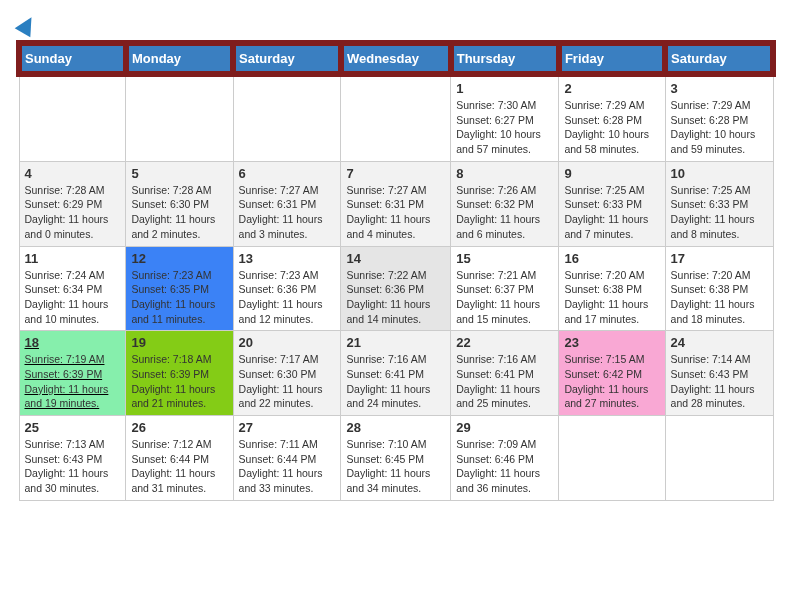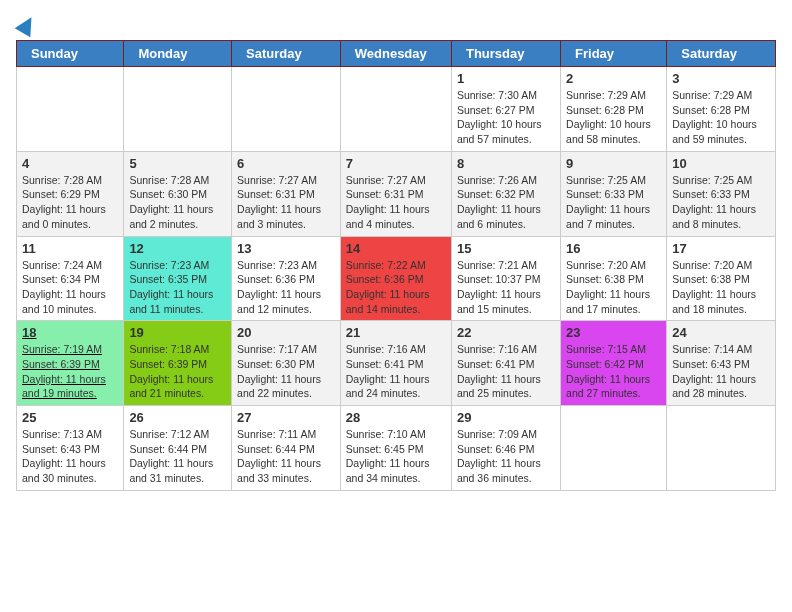--- a/index.html
+++ b/index.html
@@ -55,24 +55,24 @@
     }
     .calendar {
       width: 100%;
       border-collapse: collapse;
       font-size: 11px;
     }
     .calendar th {
       background-color: #3a7fc1;
       color: #fff;
       text-align: left;
-      padding: 5px 14px;
+      padding: 5px 3px;
       font-size: 13px;
       font-weight: bold;
-      border: 1px solid #7f1d1d;
+      border: 6px solid #7f1d1d;
     }
     .calendar td {
       border: 1px solid #ccc;
       vertical-align: top;
       padding: 4px 5px;
       width: 113px;
       min-height: 80px;
       background: #fff;
     }
     .calendar tr:nth-child(even) td {
@@ -197,42 +197,42 @@
 Daylight: 11 hours and 8 minutes.</div>
         </td>
       </tr>
       <tr>
         <td style="background: rgb(255, 255, 255);">
           <span class="day-number">11</span>
           <div class="day-info">Sunrise: 7:24 AM
 Sunset: 6:34 PM
 Daylight: 11 hours and 10 minutes.</div>
         </td>
-        <td style="background: #5eead4;">
+        <td style="background: #3b82f6;">
           <span class="day-number">12</span>
           <div class="day-info">Sunrise: 7:23 AM
 Sunset: 6:35 PM
 Daylight: 11 hours and 11 minutes.</div>
         </td>
         <td style="background: rgb(255, 255, 255);">
           <span class="day-number">13</span>
           <div class="day-info">Sunrise: 7:23 AM
 Sunset: 6:36 PM
 Daylight: 11 hours and 12 minutes.</div>
         </td>
-        <td style="background: #ef4444;">
+        <td style="background: #e5e5e5;">
           <span class="day-number">14</span>
           <div class="day-info">Sunrise: 7:22 AM
 Sunset: 6:36 PM
 Daylight: 11 hours and 14 minutes.</div>
         </td>
         <td style="background: rgb(255, 255, 255);">
           <span class="day-number">15</span>
           <div class="day-info">Sunrise: 7:21 AM
-Sunset: 10:37 PM
+Sunset: 6:37 PM
 Daylight: 11 hours and 15 minutes.</div>
         </td>
         <td style="background: rgb(255, 255, 255);">
           <span class="day-number">16</span>
           <div class="day-info">Sunrise: 7:20 AM
 Sunset: 6:38 PM
 Daylight: 11 hours and 17 minutes.</div>
         </td>
         <td style="background: rgb(255, 255, 255);">
           <span class="day-number">17</span>
@@ -265,21 +265,21 @@
           <div class="day-info">Sunrise: 7:16 AM
 Sunset: 6:41 PM
 Daylight: 11 hours and 24 minutes.</div>
         </td>
         <td style="background: rgb(242, 242, 242); margin-left: 39px;">
           <span class="day-number">22</span>
           <div class="day-info">Sunrise: 7:16 AM
 Sunset: 6:41 PM
 Daylight: 11 hours and 25 minutes.</div>
         </td>
-        <td style="background: #d946ef; margin-left: 41px;">
+        <td style="background: #f9a8d4; margin-left: 41px;">
           <span class="day-number">23</span>
           <div class="day-info">Sunrise: 7:15 AM
 Sunset: 6:42 PM
 Daylight: 11 hours and 27 minutes.</div>
         </td>
         <td style="background: rgb(242, 242, 242);">
           <span class="day-number">24</span>
           <div class="day-info">Sunrise: 7:14 AM
 Sunset: 6:43 PM
 Daylight: 11 hours and 28 minutes.</div>

